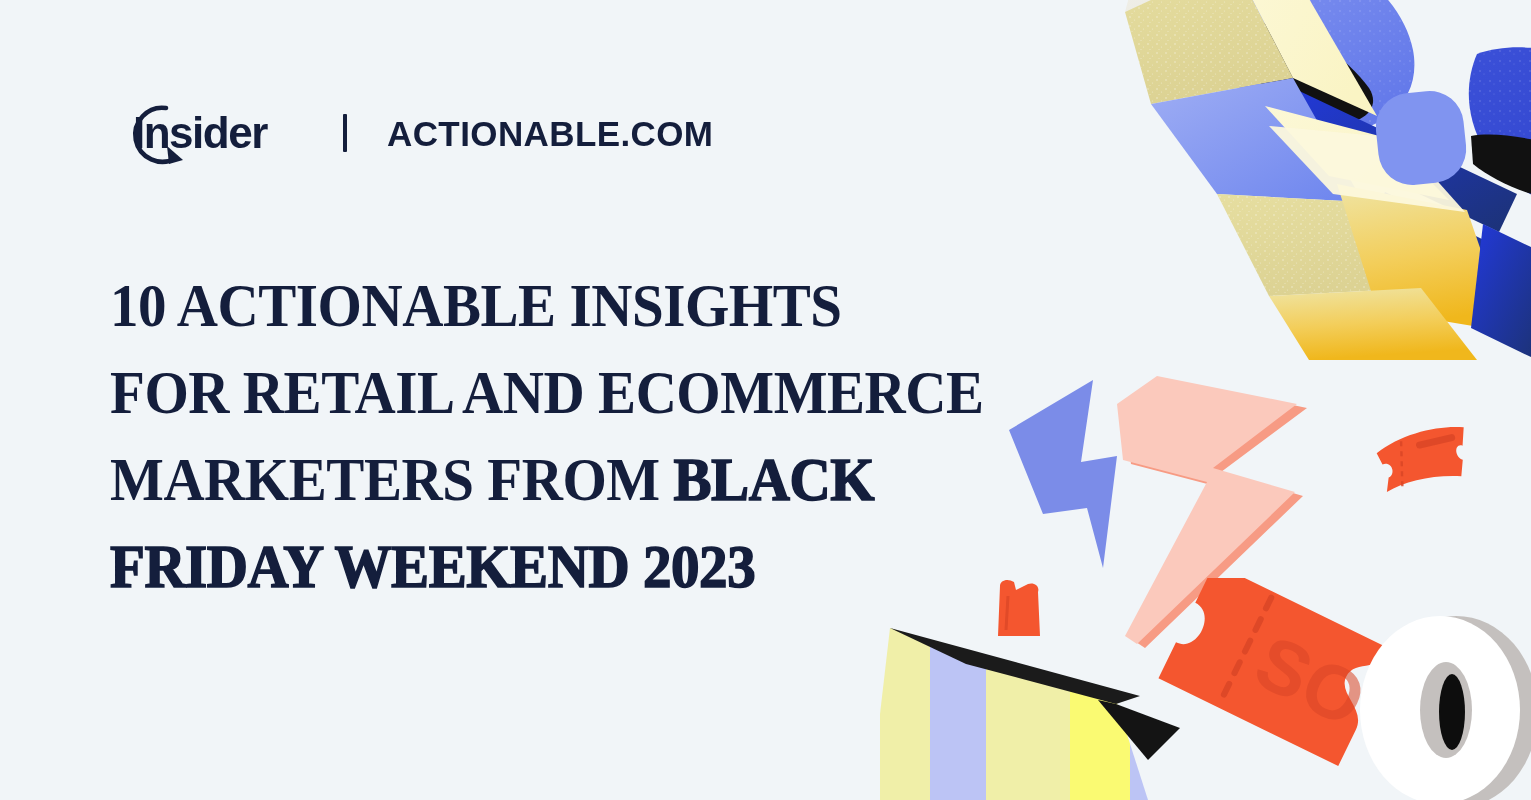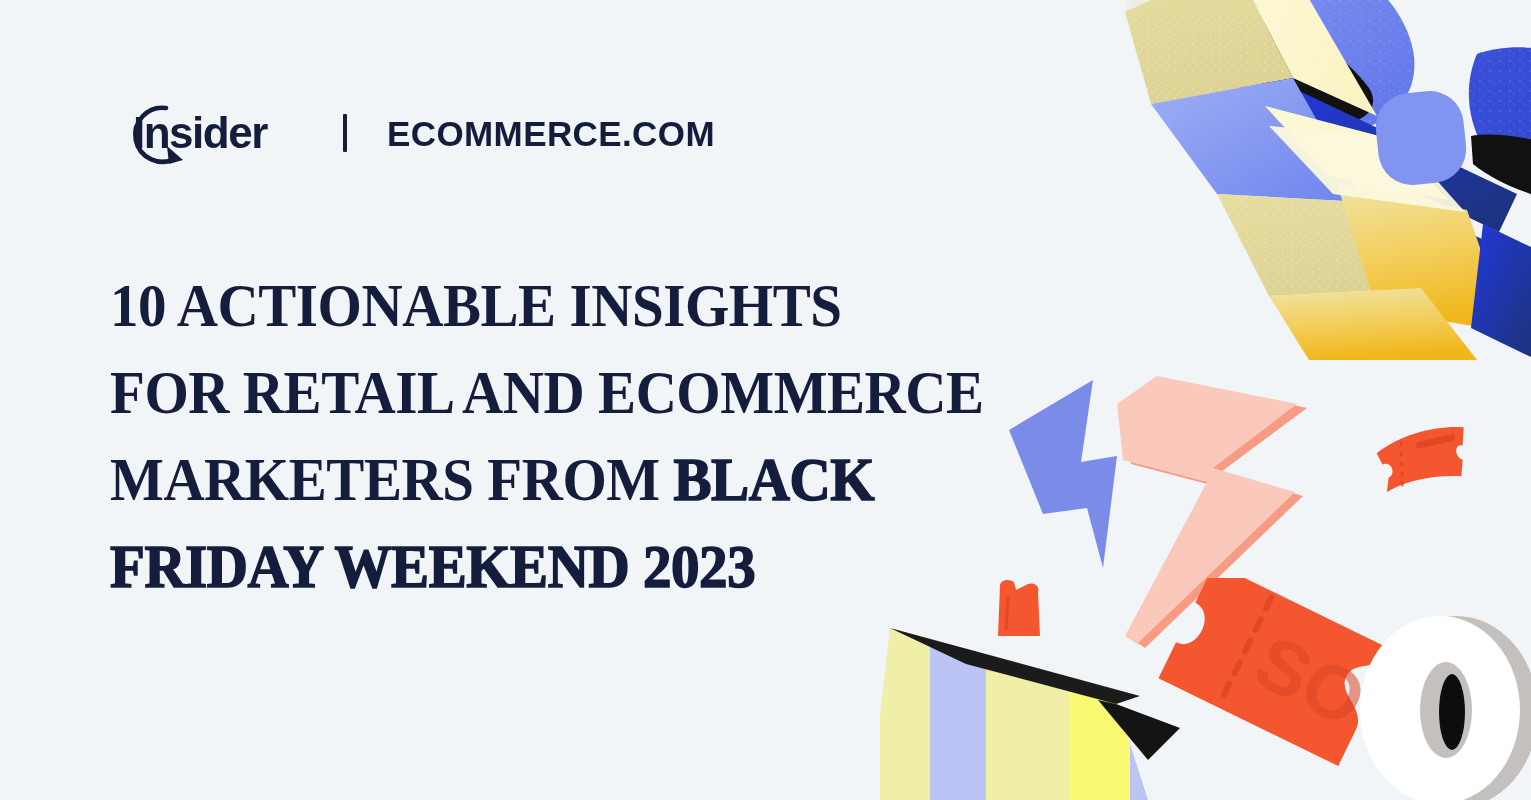--- a/index.html
+++ b/index.html
@@ -253,21 +253,21 @@
     <svg class="logo-mark" viewBox="0 0 196 70">
 
       <g>
         <path d="M57 10 A 27 27 0 1 0 67 60" fill="none" stroke="#141E3C" stroke-width="4.6" stroke-linecap="round"></path>
         <path d="M58 48 L74 62 L60 66 Z" fill="#141E3C"></path>
       </g>
 
       <text x="24" y="50" fill="#141E3C" font-family="Liberation Sans, sans-serif" font-size="44" font-weight="bold" letter-spacing="-1.5">Insider</text>
     </svg>
     <span class="logo-divider"></span>
-    <span class="logo-url">ECOMMERCE.COM</span>
+    <span class="logo-url">ACTIONABLE.COM</span>
   </div>
 
   <h1 class="headline">
     <div class="hl-line">10 ACTIONABLE INSIGHTS</div>
     <div class="hl-line">FOR RETAIL AND ECOMMERCE</div>
     <div class="hl-line"><span>MARKETERS FROM </span><span class="hl-strong">BLACK</span></div>
     <div class="hl-line hl-strong">FRIDAY WEEKEND 2023</div>
   </h1>
 
 </div>

